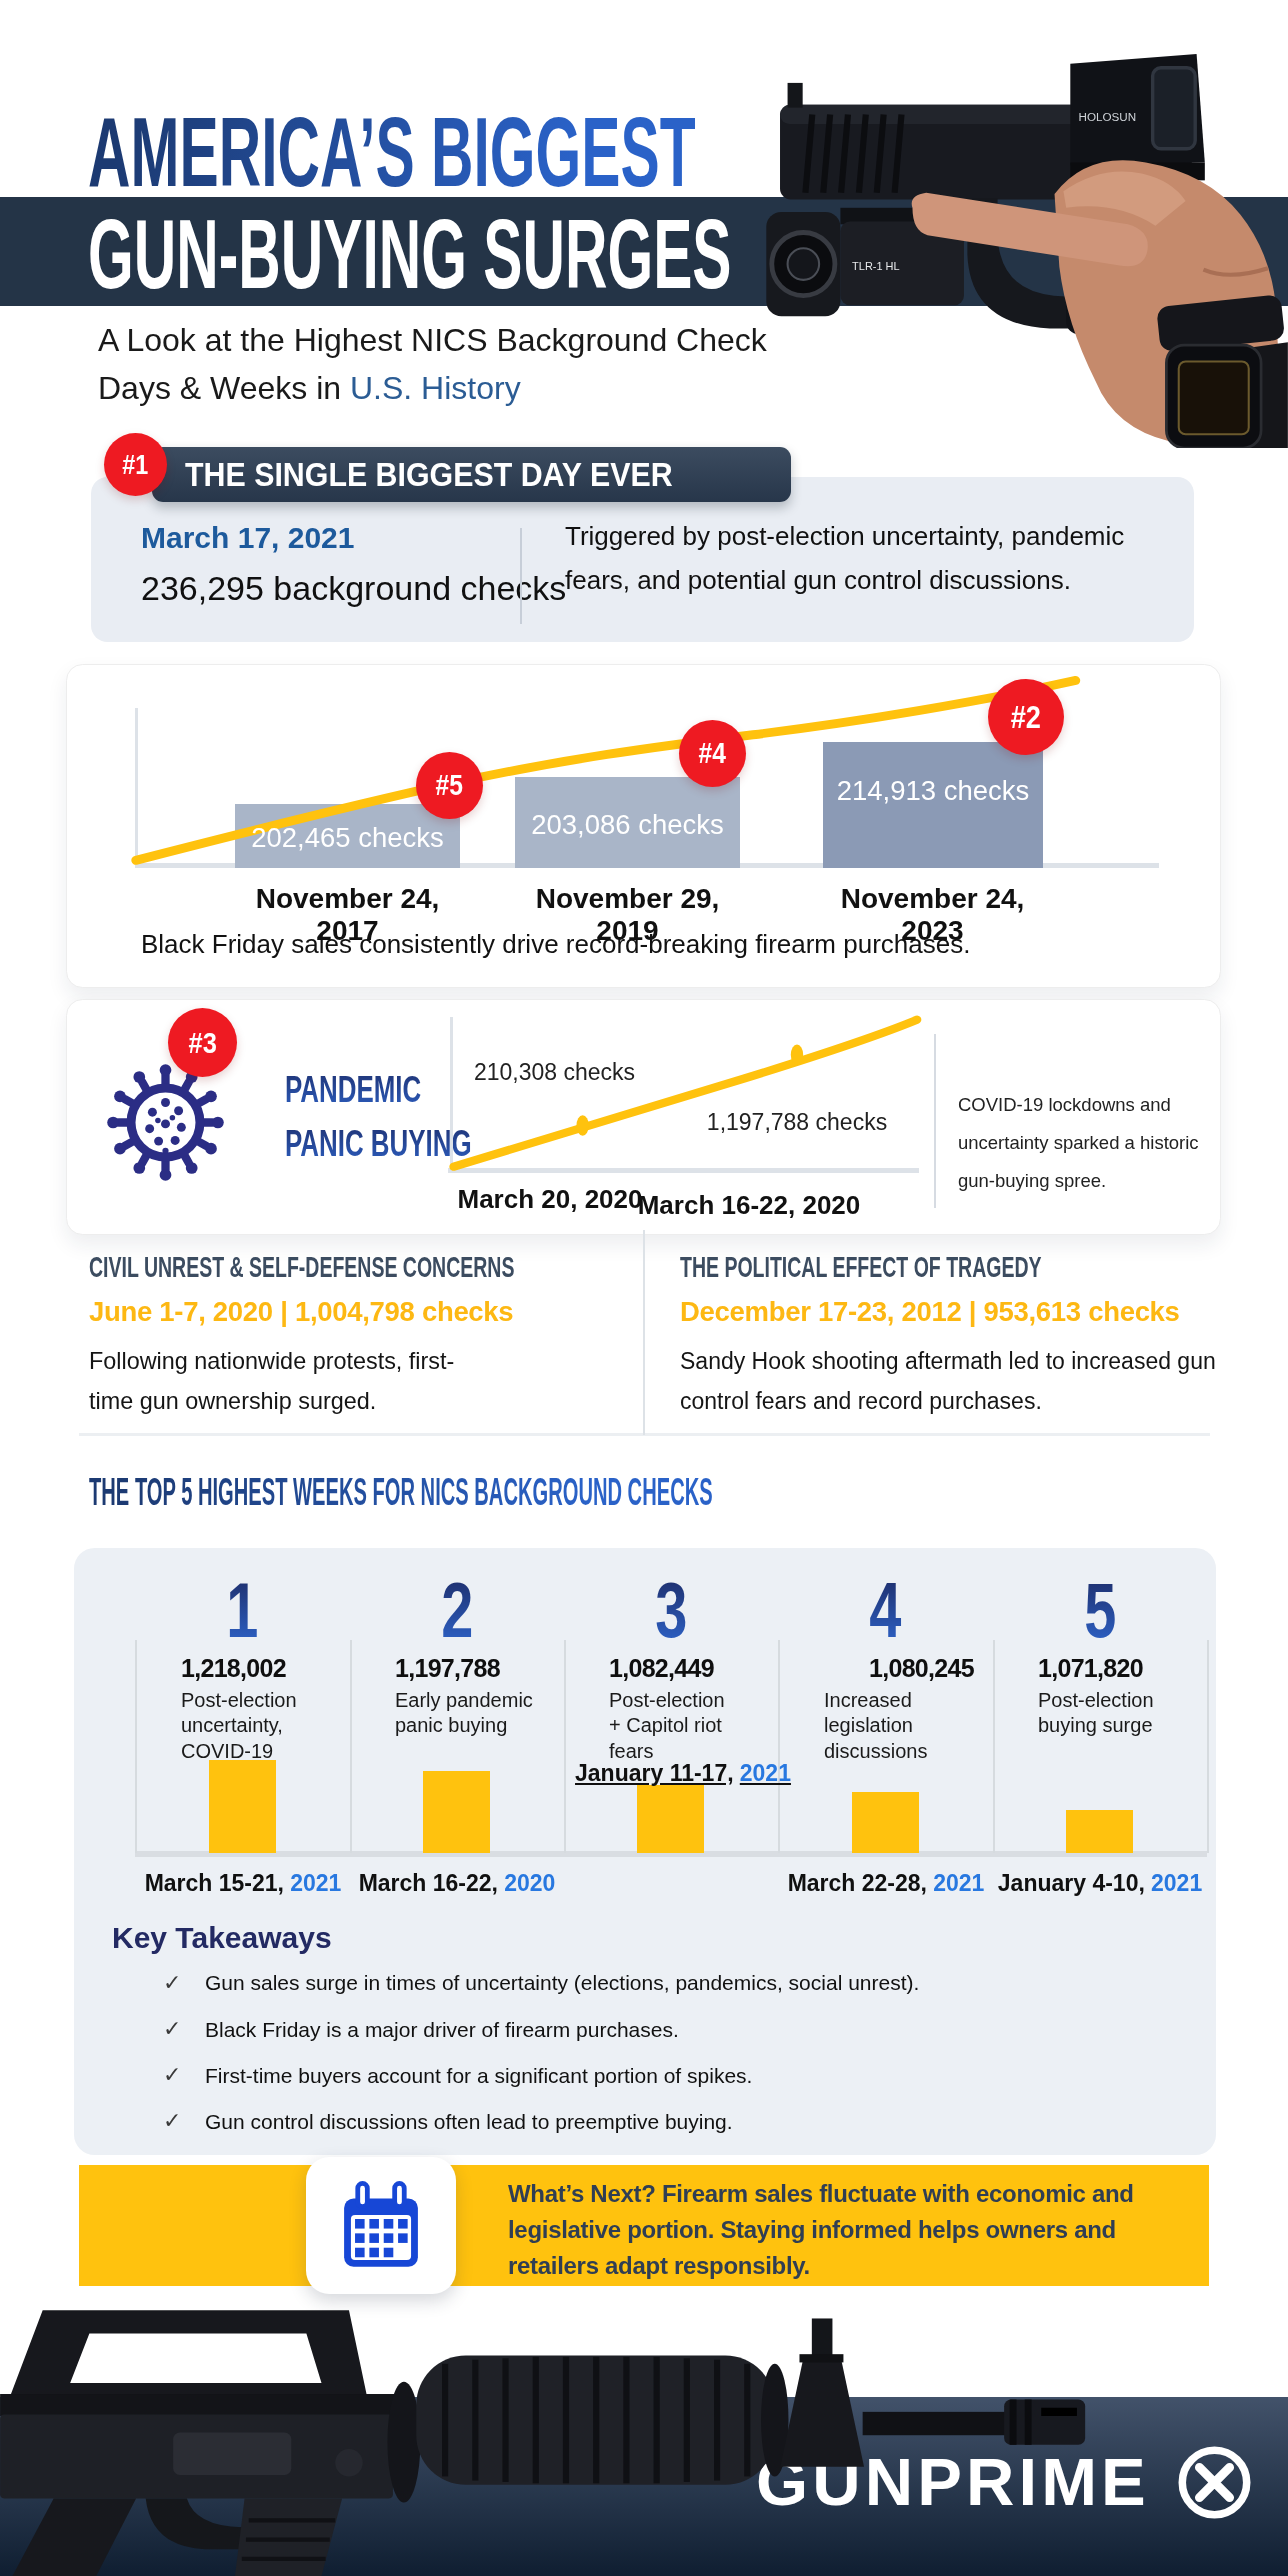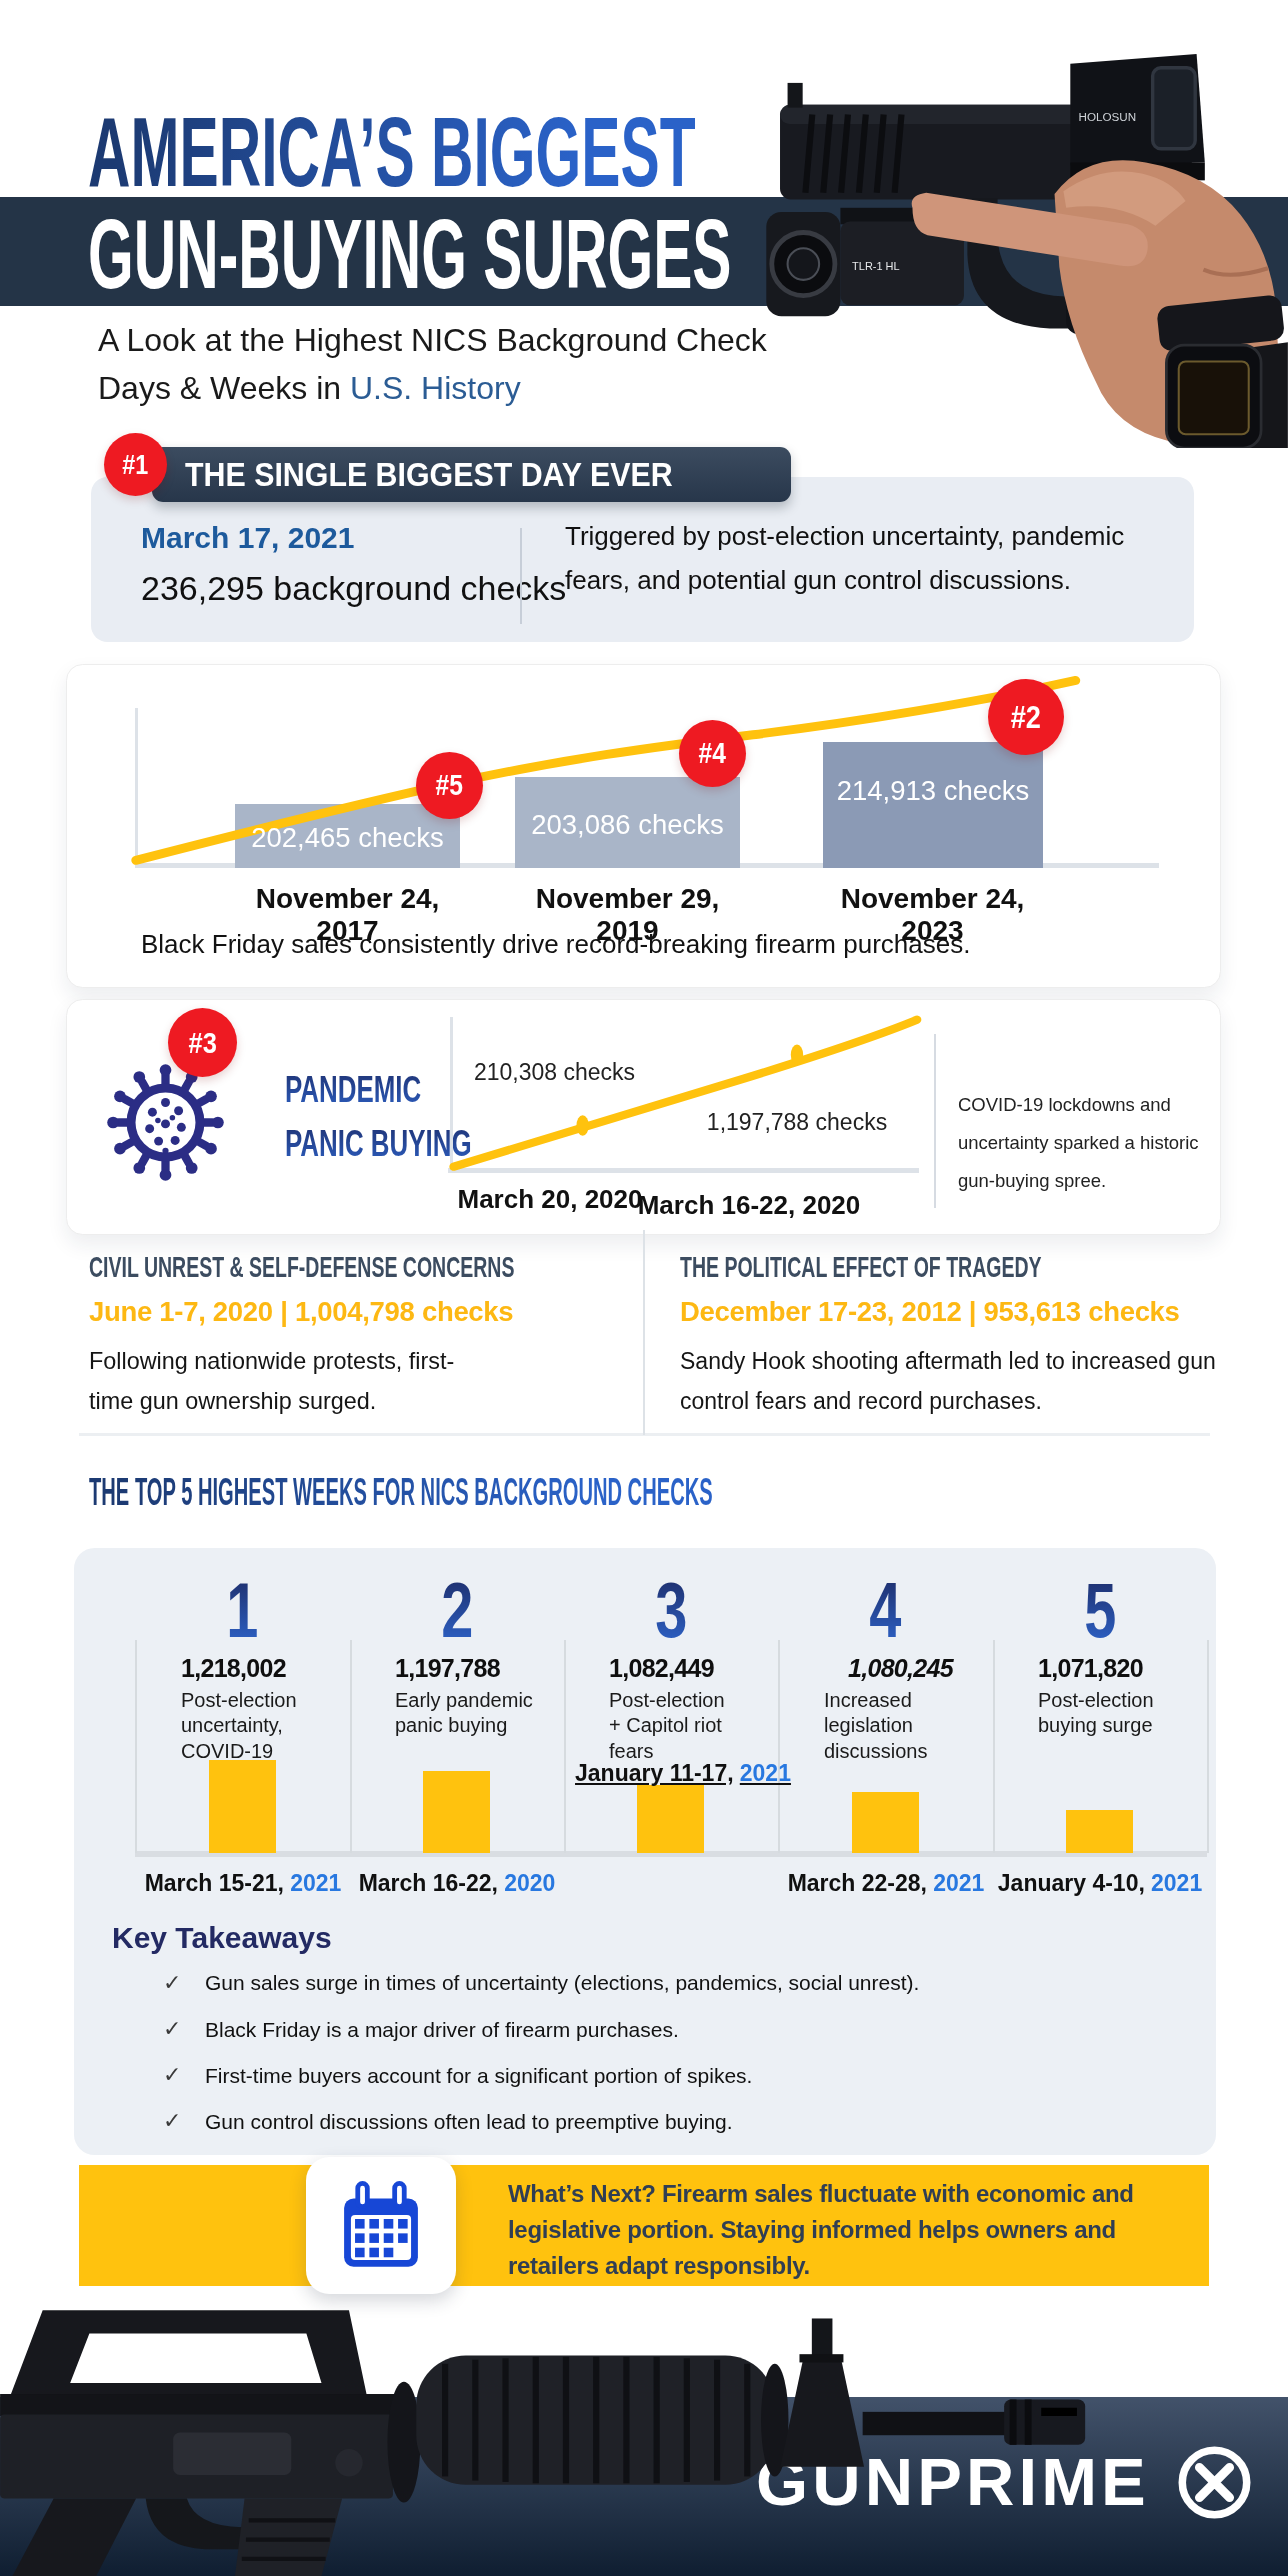--- a/index.html
+++ b/index.html
@@ -266,21 +266,21 @@
   <div class="abs t5-val" style="left:609px;top:1654px;">1,082,449</div>
   <div class="abs t5-desc" style="left:609px;top:1688px;">
     <div>Post-election</div>
     <div>+ Capitol riot</div>
     <div>fears</div>
   </div>
   <div class="abs t5-bar" style="left: 637px; bottom: 723px; height: 68px;"></div>
   <div class="abs t5-date" style="left:543px;top:1760px;width:280px;text-decoration:underline;"><span>January 11-17,</span><span class="year">2021</span></div>
 
   <div class="abs rank" style="left:778px;top:1572px;width:214px;"><span class="sqz grad-blue-v">4</span></div>
-  <div class="abs t5-val" style="left:848px;top:1654px;font-style:italic;">1,080,245</div>
+  <div class="abs t5-val" style="left:869px;top:1654px;">1,080,245</div>
   <div class="abs t5-desc" style="left:824px;top:1688px;">
     <div>Increased</div>
     <div>legislation</div>
     <div>discussions</div>
   </div>
   <div class="abs t5-bar" style="left: 852px; bottom: 723px; height: 61px;"></div>
   <div class="abs t5-date" style="left:758px;top:1870px;width:256px;"><span>March 22-28,</span><span class="year">2021</span></div>
 
   <div class="abs rank" style="left:993px;top:1572px;width:214px;"><span class="sqz grad-blue-v">5</span></div>
   <div class="abs t5-val" style="left:1038px;top:1654px;">1,071,820</div>

